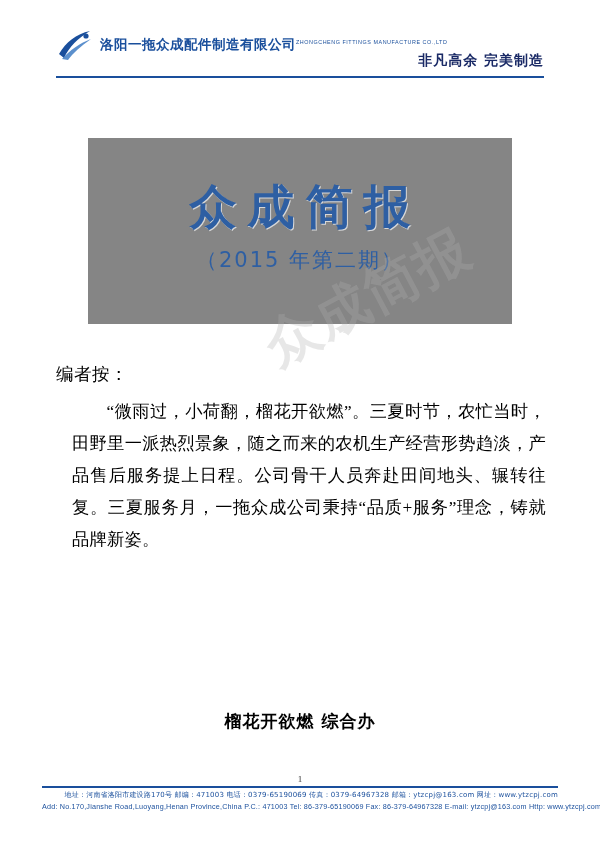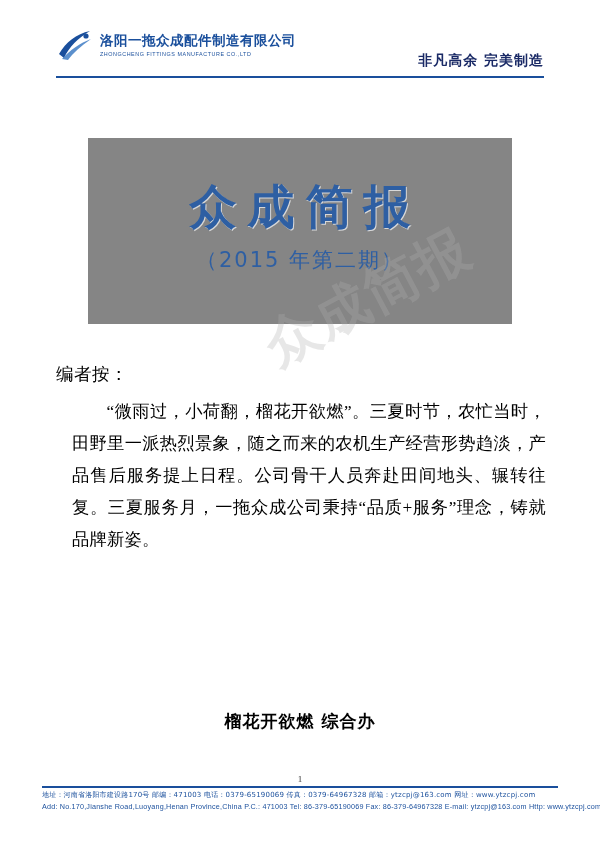--- a/index.html
+++ b/index.html
@@ -36,21 +36,21 @@
   .logo-mark {
     width: 38px;
     height: 34px;
     position: relative;
     margin-right: 6px;
     flex: none;
   }
   .logo-mark svg { display: block; }
   .logo-text-block {
     display: flex;
-    flex-direction: column;
+    flex-direction: row;
     justify-content: center;
   }
   .logo-cn {
     font-family: "DejaVu Sans", sans-serif;
     font-size: 13.5px;
     font-weight: bold;
     color: #1a4f9c;
     letter-spacing: 0.5px;
     line-height: 1.15;
     white-space: nowrap;
@@ -197,20 +197,21 @@
     left: 42px;
     right: 42px;
   }
   .footer-line {
     font-family: "Liberation Sans", sans-serif;
     font-size: 7.2px;
     color: #1a4f9c;
     line-height: 11px;
     letter-spacing: 0.2px;
     white-space: nowrap;
+    text-align: right;
   }
   .footer-line.cn {
     font-family: "DejaVu Sans", sans-serif;
     font-size: 7px;
   }
 </style>
 </head>
 <body>
 
 <div class="page">

